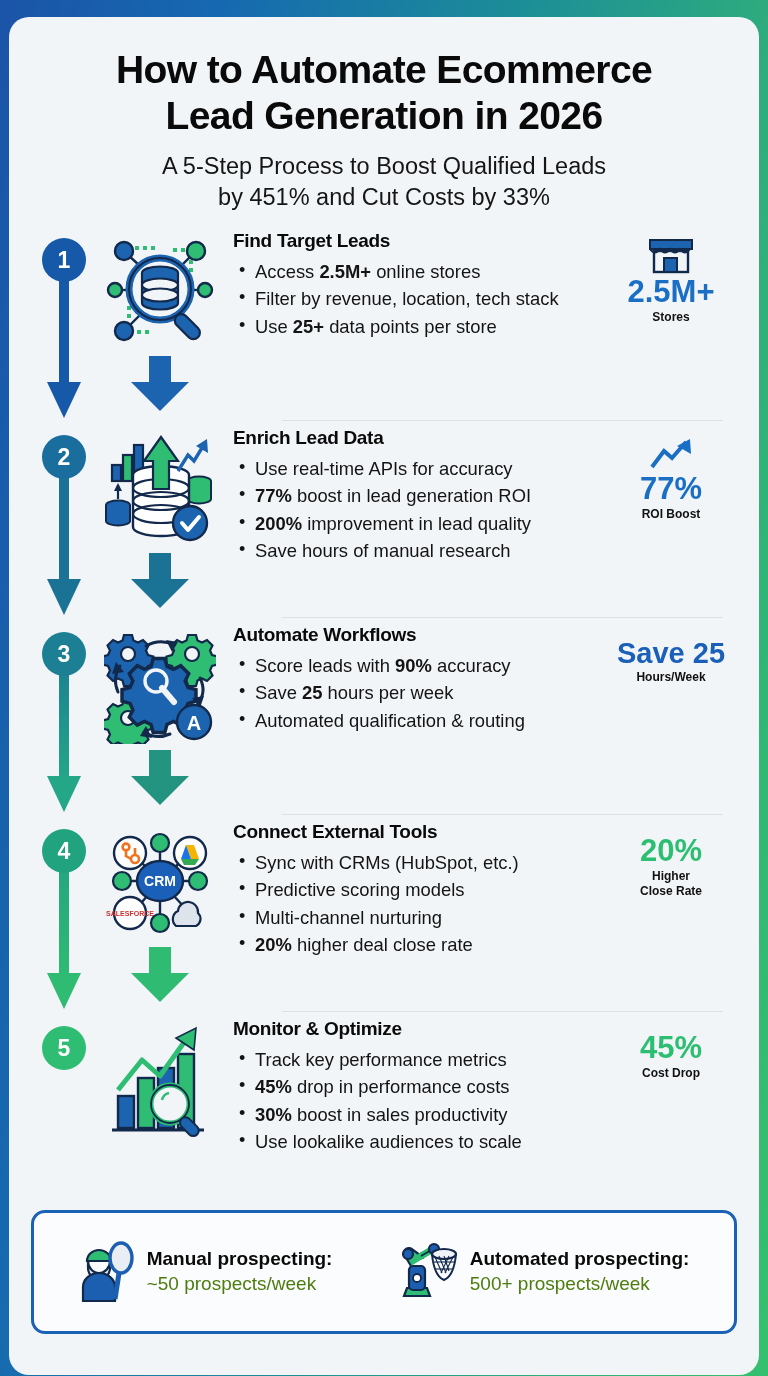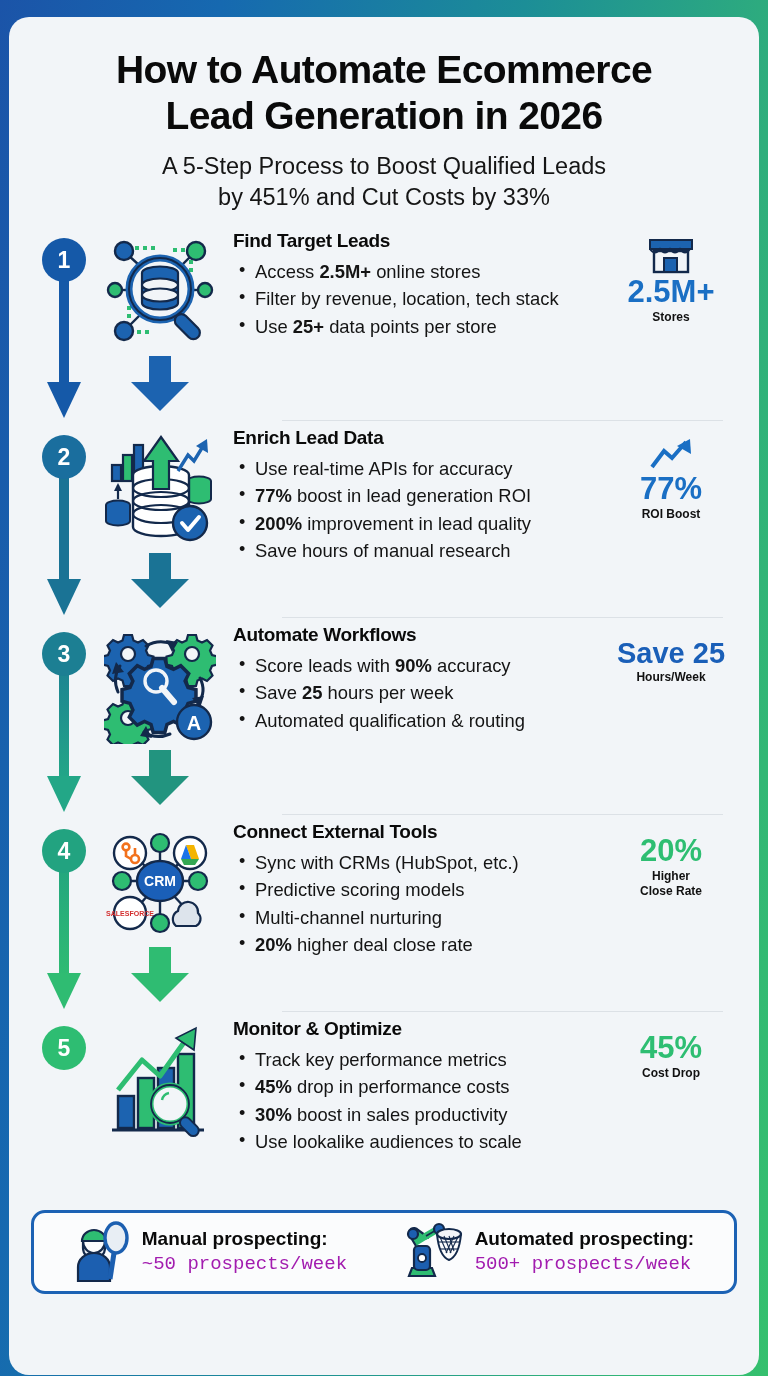--- a/index.html
+++ b/index.html
@@ -77,27 +77,27 @@
   .stat-ico { height:40px; display:flex; align-items:flex-end; justify-content:center; margin-bottom:2px; }
   .stat-ico.empty { height:8px; }
 
   .divider {
     height:1px; background:#DCE1E6; margin:0 18px 0 255px;
   }
 
   
   .compare {
     margin:18px 22px 0; border:3px solid #1C62B4; border-radius:14px;
-    background:#FBFCFD; height:84px;
+    background:#FBFCFD; height:124px;
     display:flex; align-items:center; justify-content:space-around; padding:16px 14px;
   }
   .cmp { display:flex; align-items:center; gap:12px; }
   .cmp-txt { line-height:1.3; }
   .cmp-top { font-size:19px; font-weight:bold; color:#0A0A0A; white-space:nowrap; }
-  .cmp-bot { font-size:19px; color:#a21caf; white-space:nowrap;font-family:Liberation Mono, monospace; }
+  .cmp-bot { font-size:19px; color:#4d7c0f; white-space:nowrap; }
 </style>
 </head>
 <body>
 
 <div class="card">
 
   <div class="header">
     <div class="title">
       <div>How to Automate Ecommerce</div>
       <div>Lead Generation in 2026</div>

